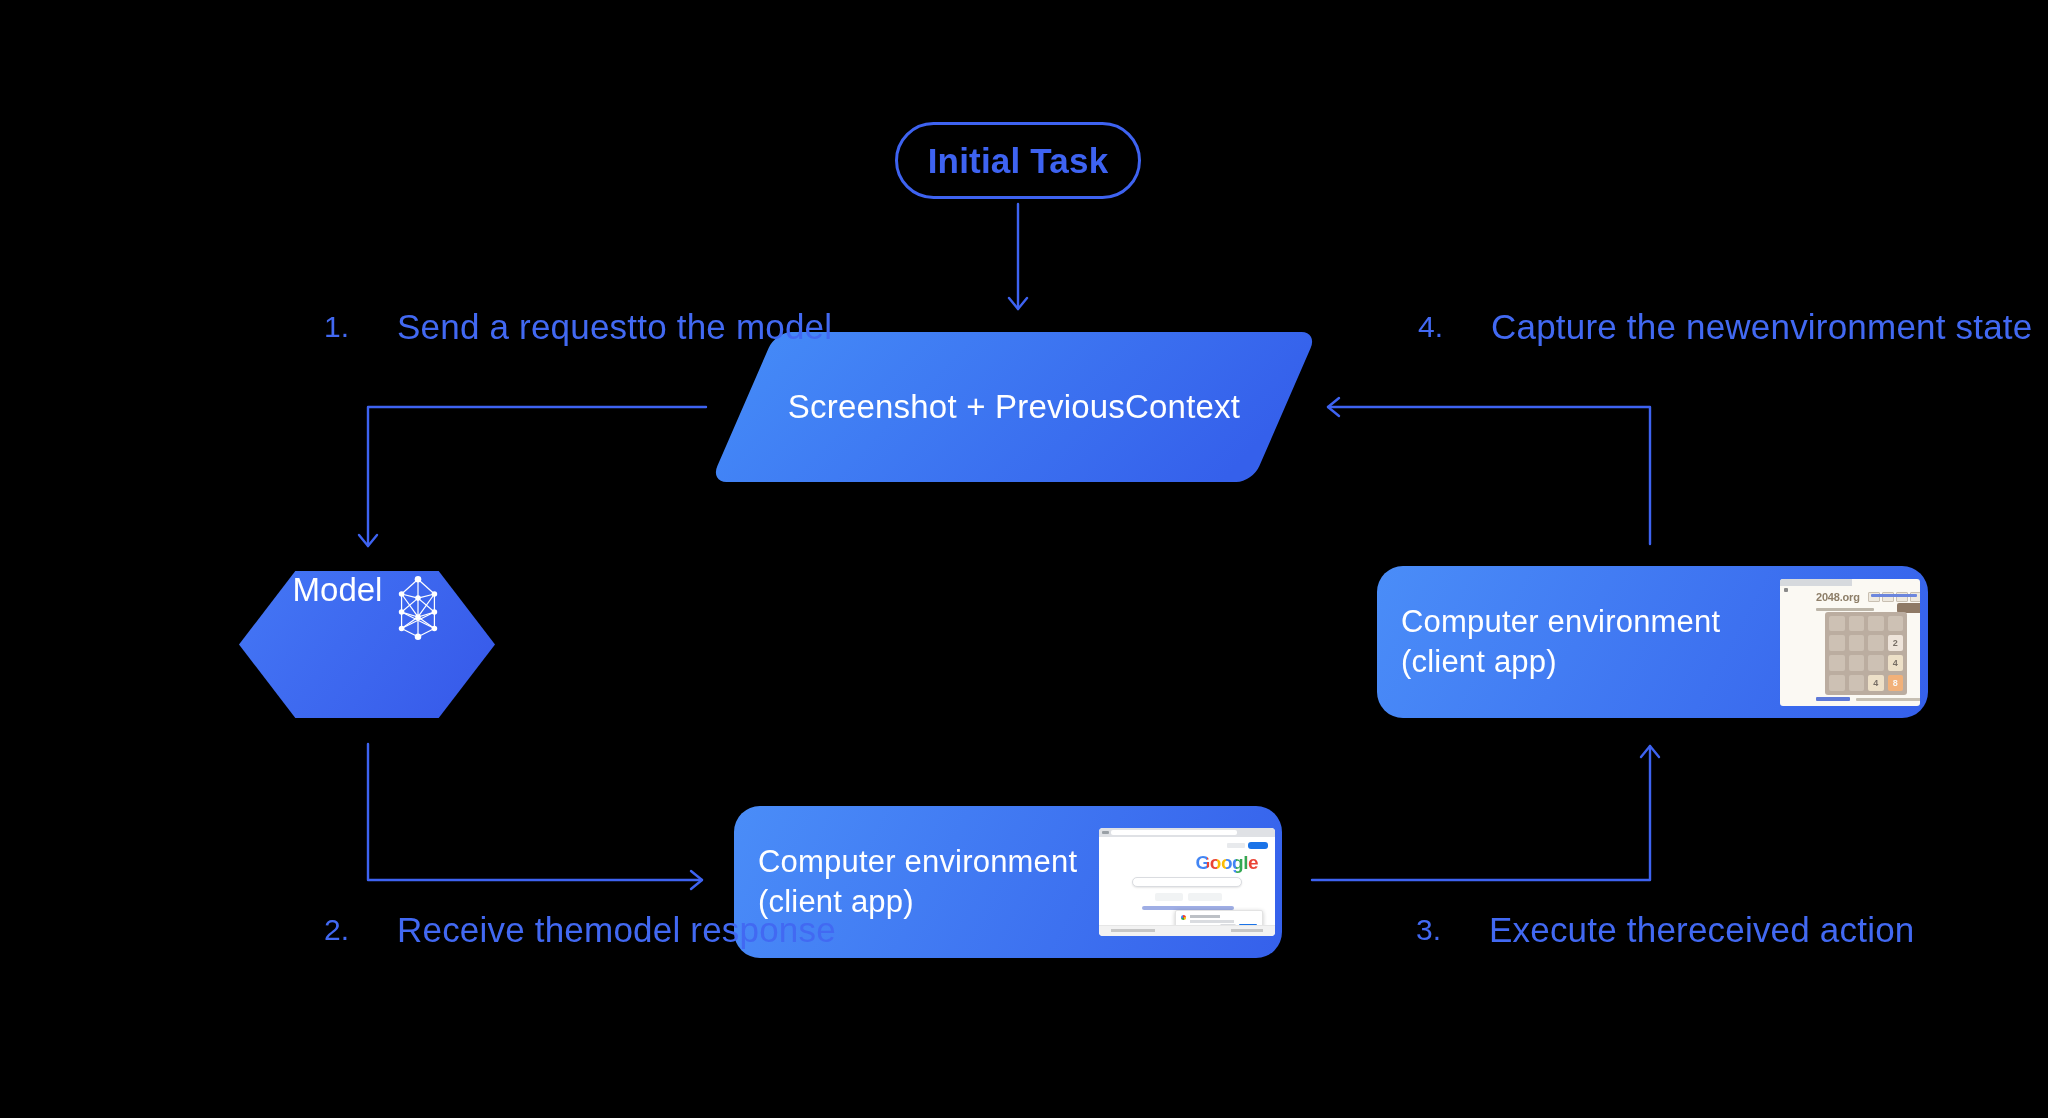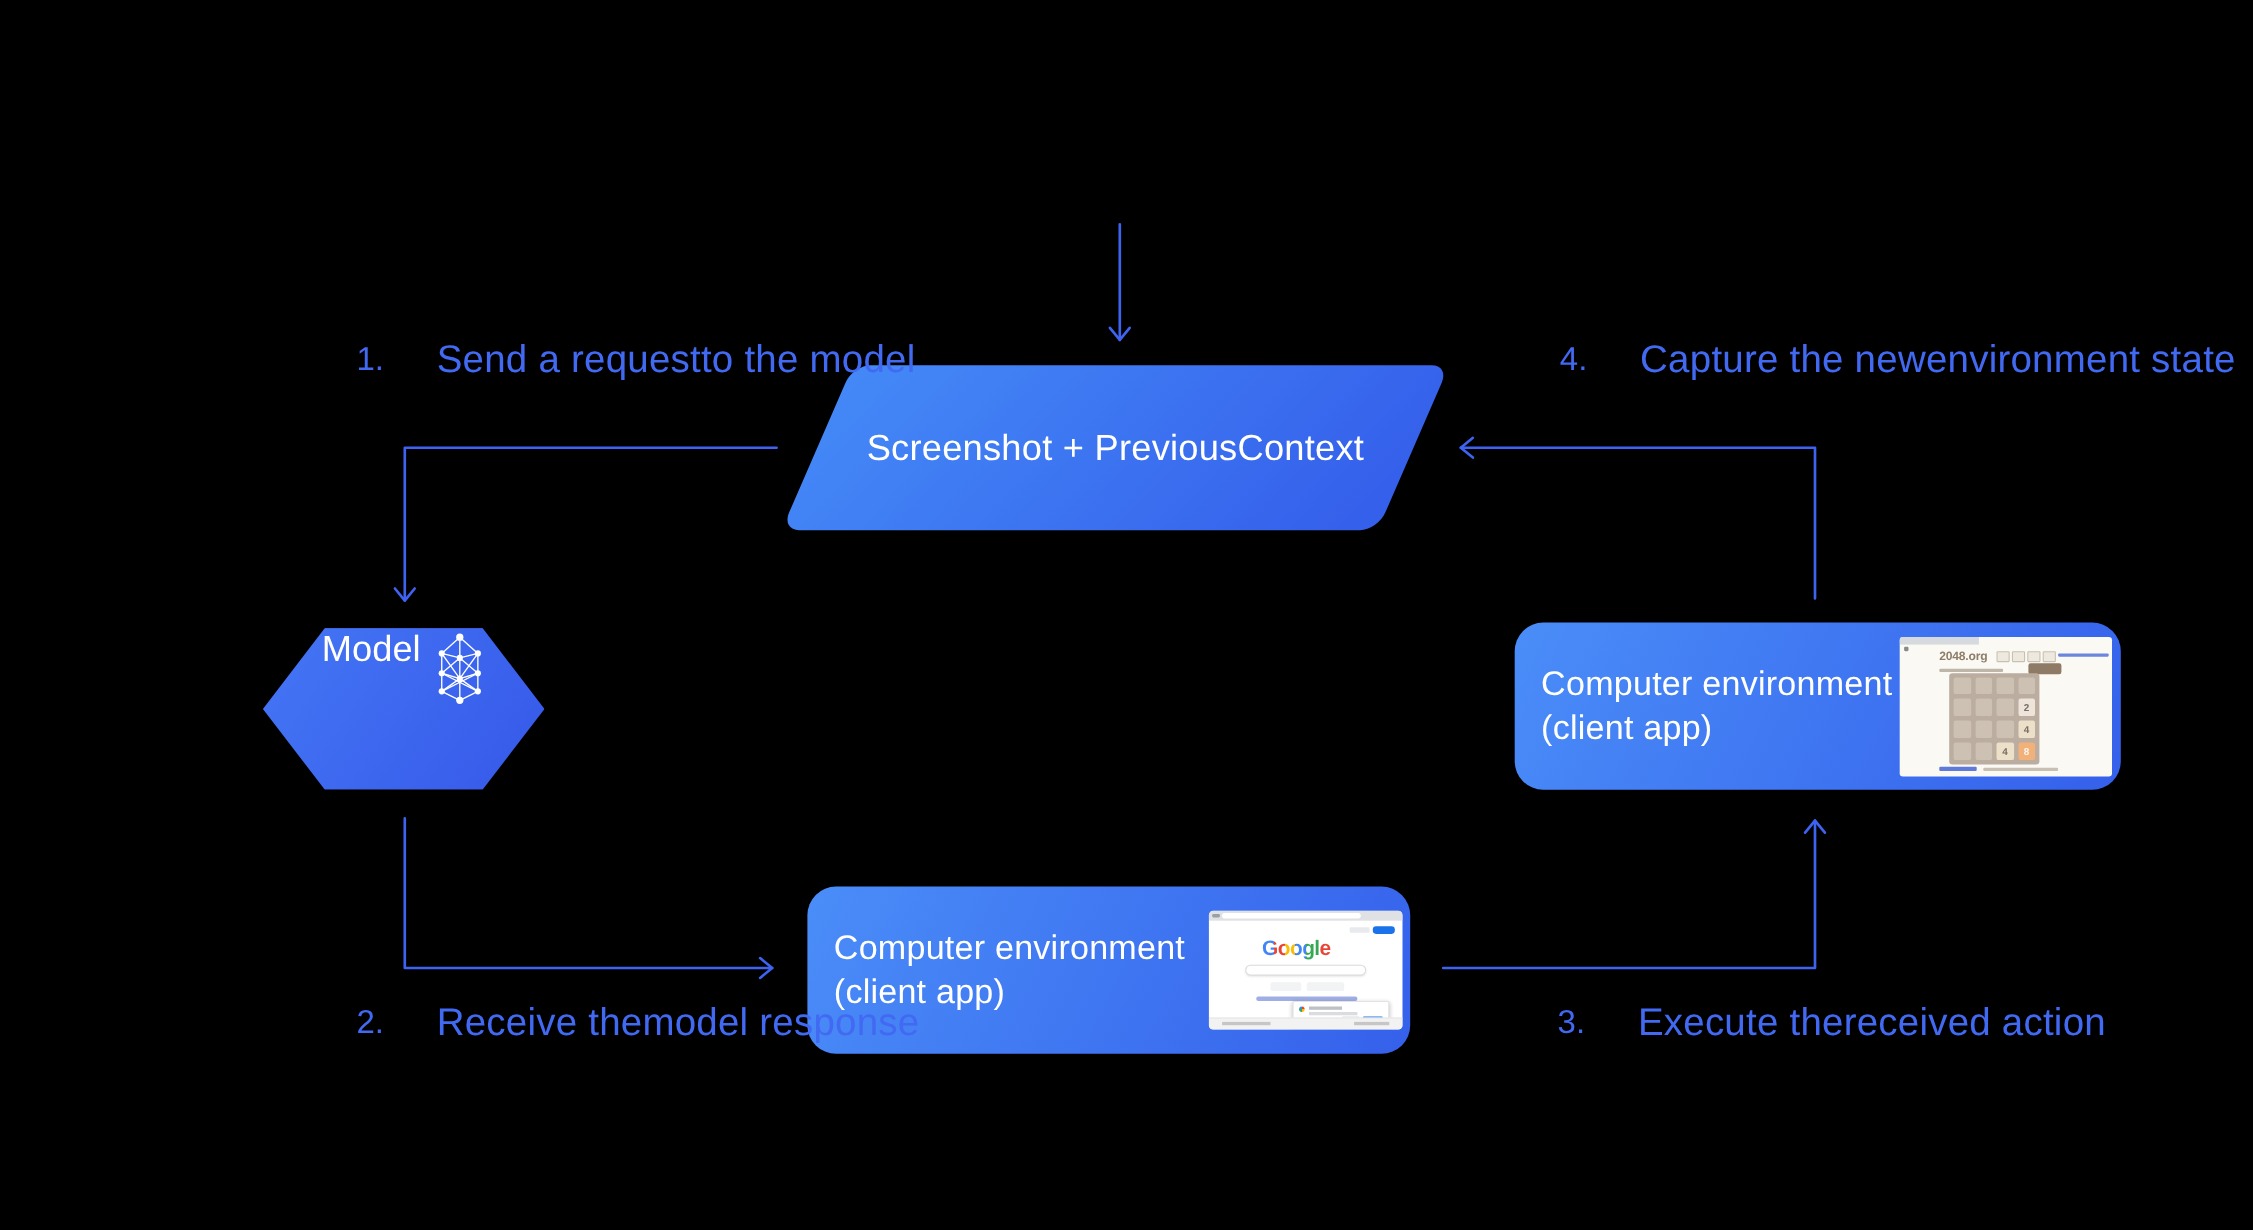--- a/index.html
+++ b/index.html
@@ -46,21 +46,21 @@
           flex-direction:column; }
 
   
   .google-thumb { position:relative; flex:none; width:176px; height:108px; margin-right:7px;
           background:#fff; border-radius:4px; overflow:hidden; }
   .g-tabbar { position:absolute; top:0; left:0; right:0; height:9px; background:#dfe1e5; }
   .g-addr { position:absolute; top:2px; left:12px; width:126px; height:5px; background:#fff; border-radius:2px; }
   .g-winctl { position:absolute; top:3px; left:3px; width:7px; height:3px; background:#9aa0a6; border-radius:1px; }
   .g-dots { position:absolute; top:15px; right:30px; width:18px; height:5px; background:#e8eaed; border-radius:1px; }
   .g-signin { position:absolute; top:14px; right:7px; width:20px; height:7px; border-radius:3px; background:#1a73e8; }
-  .g-logo { position:absolute; top:24px; left:0; right:17px; text-align:center; }
+  .g-logo { position:absolute; top:24px; left:0; right:17px; text-align:right; }
   .g-logo-text { display:inline-block; font-size:19px; font-weight:700; letter-spacing:-.5px;
           background:linear-gradient(90deg,#4285F4 0% 18%,#EA4335 18% 34%,#FBBC05 34% 48%,#4285F4 48% 64%,#34A853 64% 82%,#EA4335 82% 100%);
           -webkit-background-clip:text; background-clip:text; color:transparent; filter:blur(.3px); }
   .g-search { position:absolute; top:49px; left:33px; width:110px; height:10px; background:#fff;
           border:1px solid #dadce0; border-radius:6px; box-shadow:0 1px 2px rgba(0,0,0,.10); }
   .g-btn-a { position:absolute; top:65px; left:56px; width:28px; height:8px; background:#f1f3f4; border-radius:2px; }
   .g-btn-b { position:absolute; top:65px; left:89px; width:34px; height:8px; background:#f1f3f4; border-radius:2px; }
   .g-lang { position:absolute; top:78px; left:43px; width:92px; height:4px; background:#8ea0e0; border-radius:2px; opacity:.85; }
   .g-dialog { position:absolute; top:82px; left:76px; width:88px; height:24px; background:#fff;
           border:1px solid #e3e3e3; border-radius:2px; box-shadow:0 1px 4px rgba(0,0,0,.22); }
@@ -68,21 +68,21 @@
           background:conic-gradient(#EA4335 0 25%,#FBBC05 25% 50%,#34A853 50% 75%,#4285F4 75% 100%); }
   .g-dlg-t1 { position:absolute; top:4px; left:14px; width:30px; height:3px; background:#bdc1c6; }
   .g-dlg-t2 { position:absolute; top:9px; left:14px; width:44px; height:3px; background:#dadce0; }
   .g-dlg-btn1 { position:absolute; bottom:3px; right:26px; width:16px; height:6px; border:1px solid #dadce0; border-radius:1px; background:#fff; }
   .g-dlg-btn2 { position:absolute; bottom:3px; right:5px; width:18px; height:6px; background:#1a73e8; border-radius:1px; }
   .g-footer { position:absolute; bottom:0; left:0; right:0; height:11px; background:#f2f2f2; border-top:1px solid #e6e6e6; }
   .g-foot-l { position:absolute; bottom:4px; left:12px; width:44px; height:3px; background:#c6c6c6; }
   .g-foot-r { position:absolute; bottom:4px; right:12px; width:32px; height:3px; background:#c6c6c6; }
 
   
-  .game-thumb { position:relative; flex:none; width:193px; height:127px; margin-right:8px;
+  .game-thumb { position:relative; flex:none; width:140px; height:127px; margin-right:8px;
           background:#fbf9f3; border-radius:3px; overflow:hidden; }
   .t-tab { position:absolute; top:0; left:0; width:72px; height:7px; background:#d6d9dd; }
   .t-dot { position:absolute; top:9px; left:4px; width:4px; height:4px; background:#8a8a8a; border-radius:1px; }
   .t-title { position:absolute; top:12px; left:36px; font-size:11px; font-weight:700; color:#8d7e68; letter-spacing:-.2px; }
   .t-scores { position:absolute; top:13px; left:88px; display:flex; gap:2px; }
   .t-score { width:12px; height:10px; background:#eee9df; border:1px solid #c9c0b2; border-radius:1px; }
   .t-links-top { position:absolute; top:15px; right:3px; width:46px; height:3px; background:#6c86dd; border-radius:1px; }
   .t-sub { position:absolute; top:29px; left:36px; width:58px; height:3px; background:#bdb6a9; border-radius:1px; }
   .t-newgame { position:absolute; top:24px; left:117px; width:30px; height:10px; background:#8f7a66; border-radius:2px; }
   .t-grid { position:absolute; top:33px; left:45px; width:82px; height:83px; background:#bbada0;
@@ -126,20 +126,23 @@
     <g>
       <path d="M 1312 880 L 1650 880 L 1650 746"></path>
       <path d="M 1641 757 L 1650 746 L 1659 757"></path>
     </g>
     <g>
       <path d="M 1650 544 L 1650 407 L 1328 407"></path>
       <path d="M 1339 398 L 1328 407 L 1339 416"></path>
     </g>
   </svg>
 
+  <div class="pill">
+    <span>Initial Task</span>
+  </div>
 
   <div class="parallelogram"></div>
   <div class="parallelogram-label">
     <span>Screenshot + Previous</span>
     <span>Context</span>
   </div>
 
   <div class="hexagon">
     <span>Model</span>
     <svg class="net-icon" viewBox="0 0 54 95">

